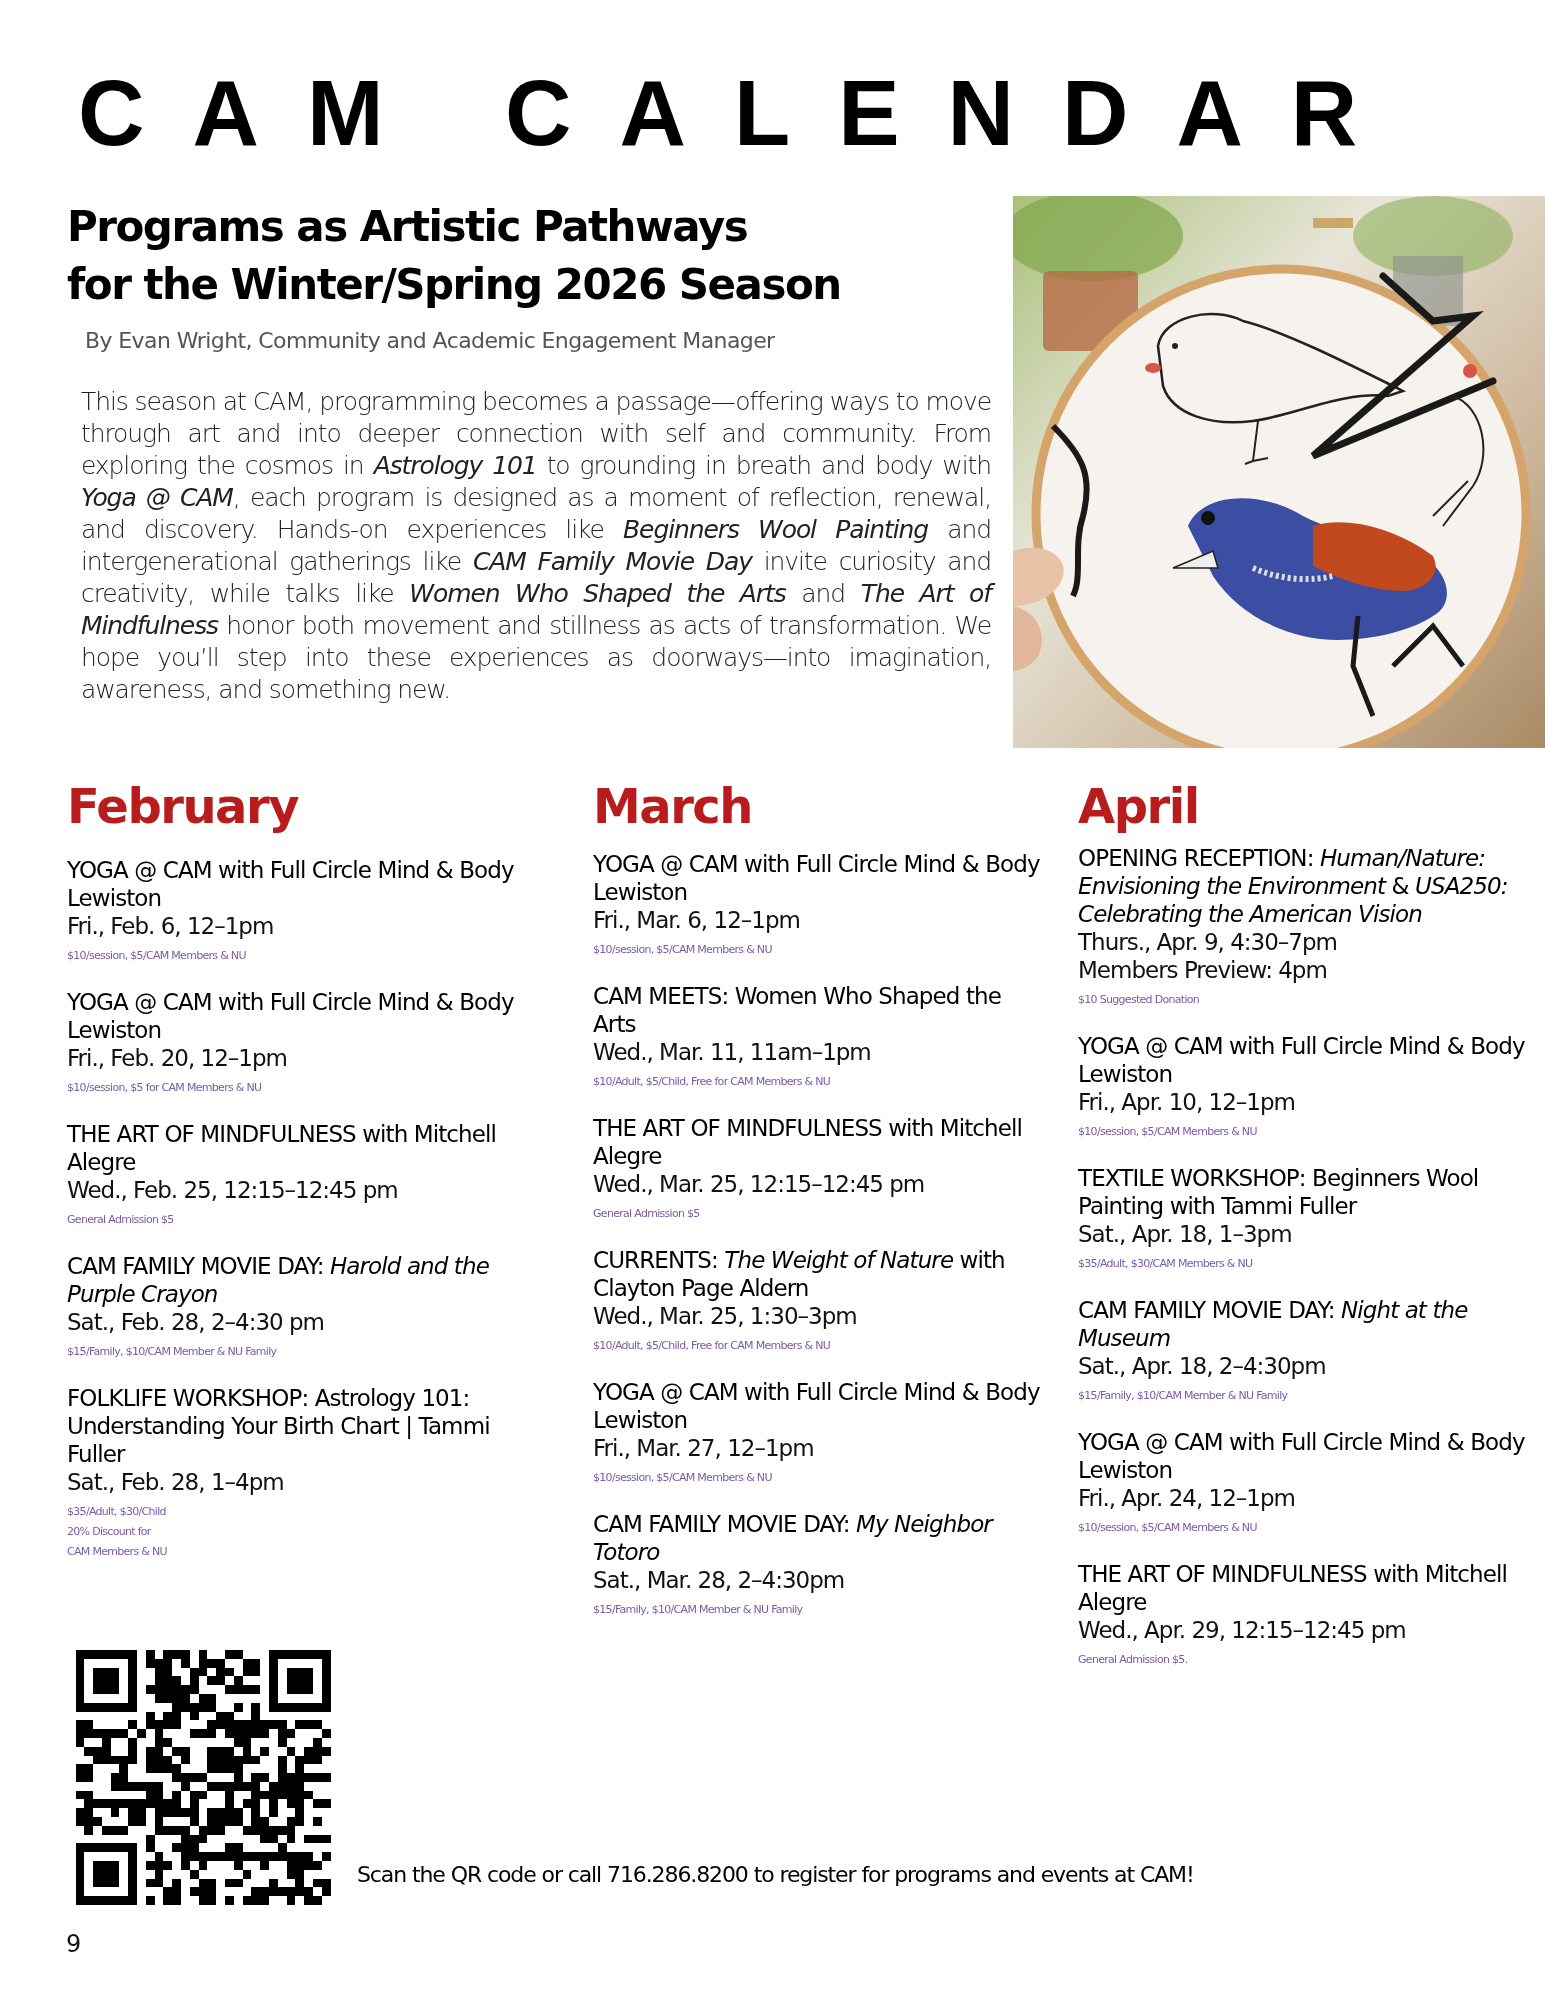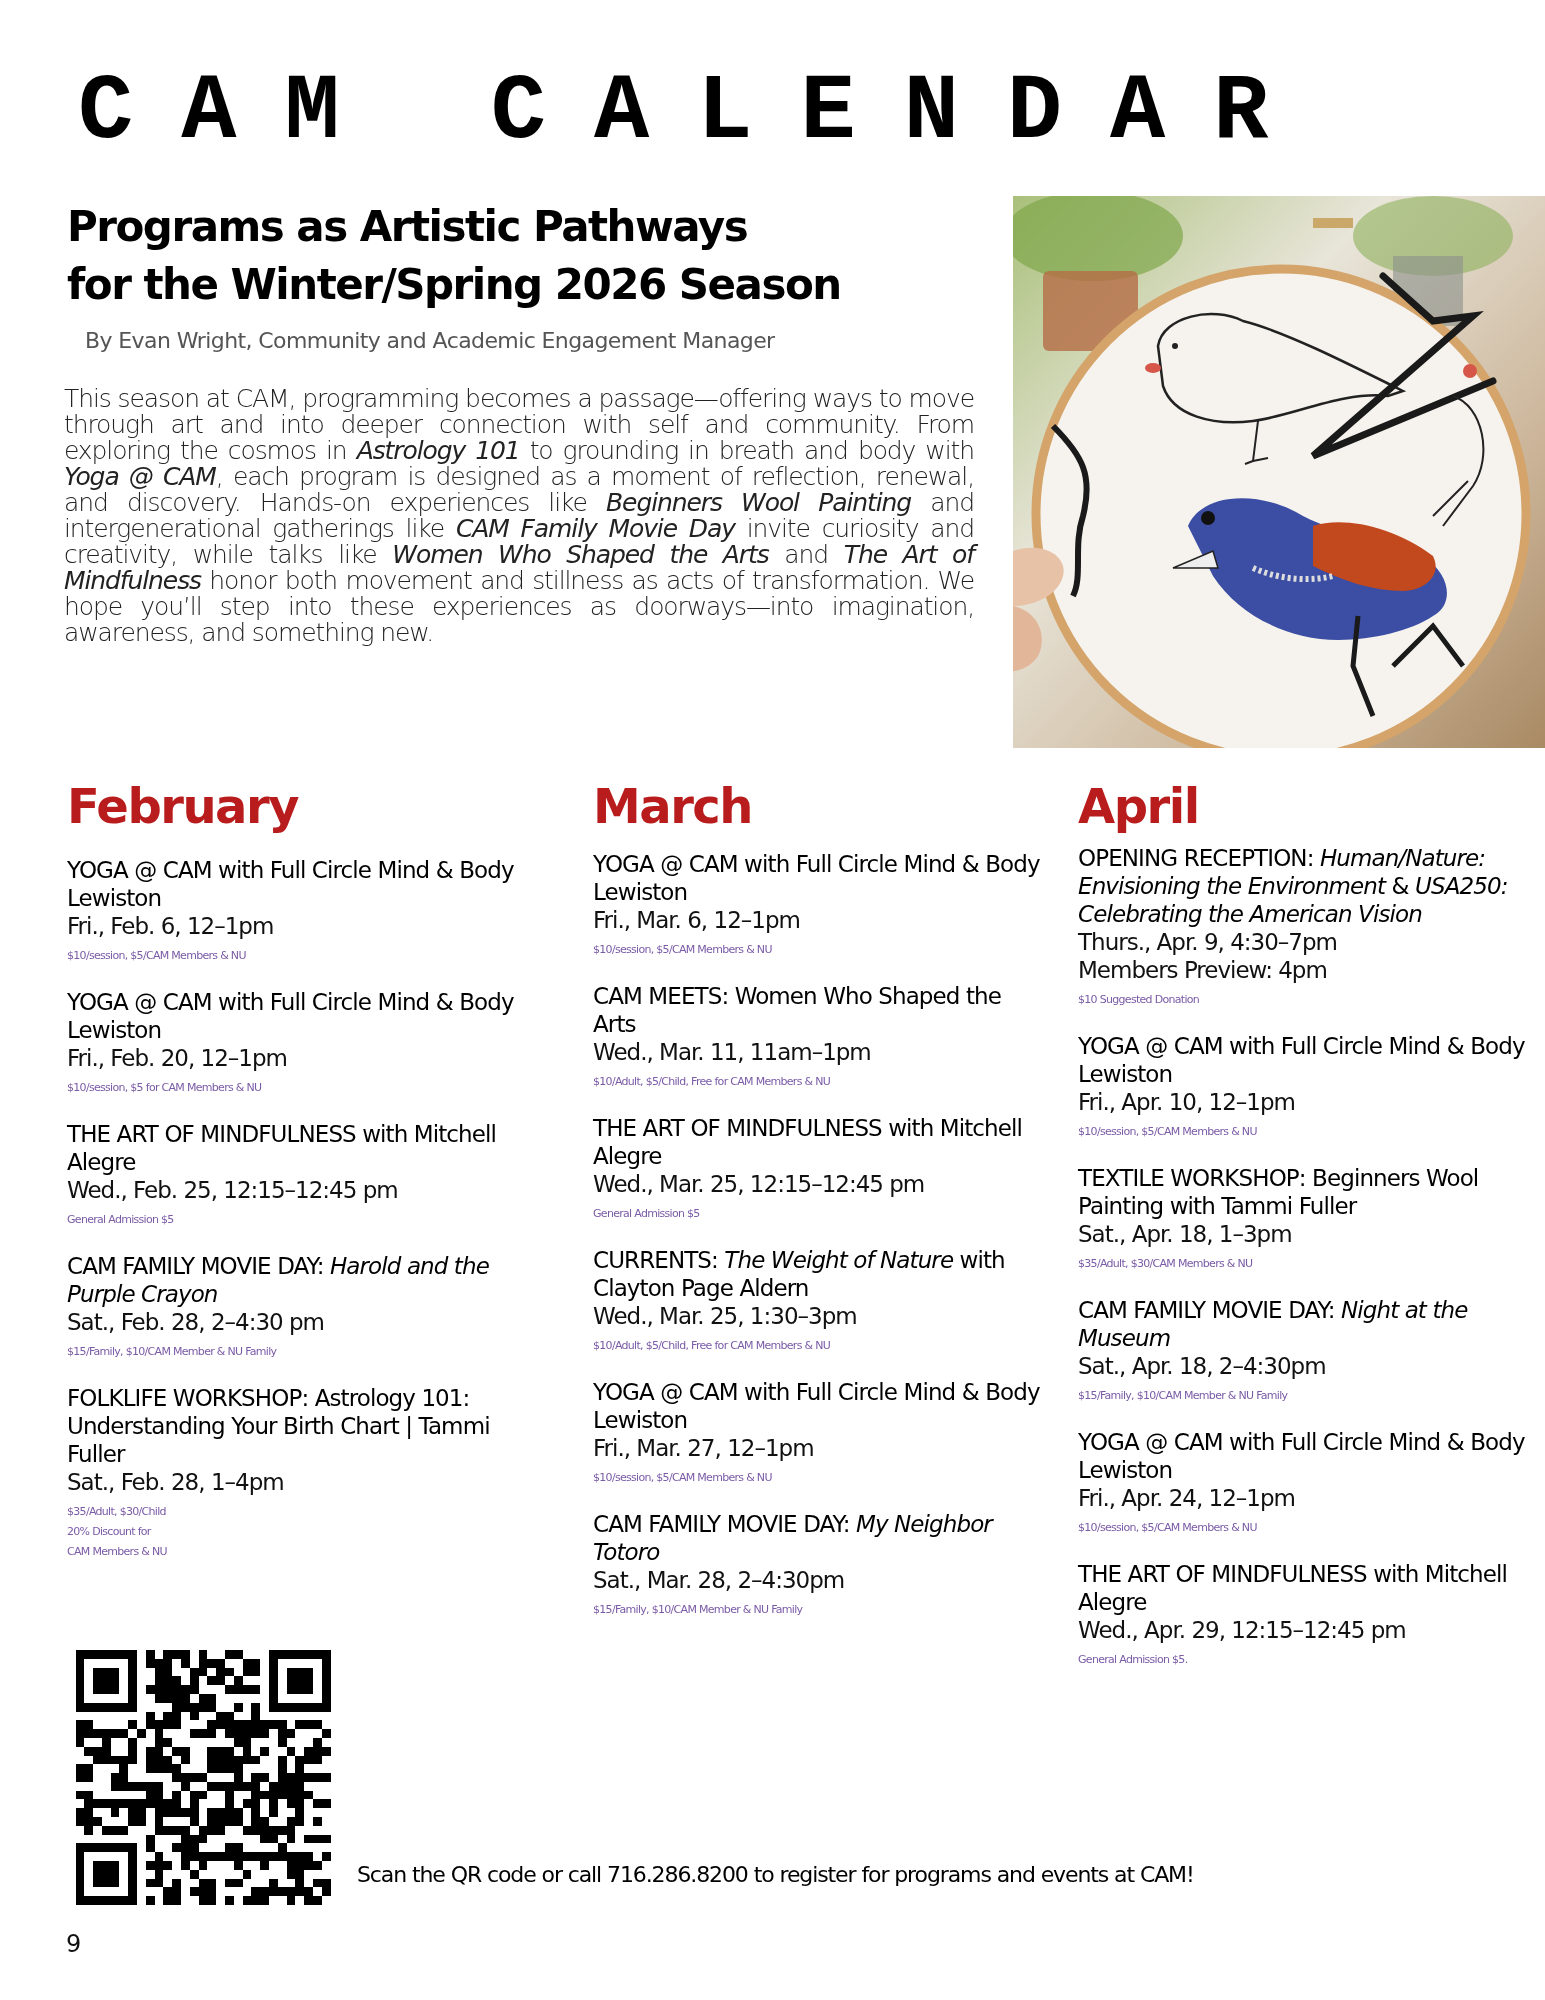--- a/index.html
+++ b/index.html
@@ -1,37 +1,37 @@
 <!DOCTYPE html>
 <html><head>
 <meta charset="utf-8">
 <style>
   * { box-sizing: border-box; margin: 0; padding: 0; }
   html, body { width: 1545px; height: 2000px; background: #ffffff; }
   body { position: relative; font-family: "Liberation Sans", "DejaVu Sans", sans-serif; color: #111; overflow: hidden; }
 
   .masthead {
     position: absolute; left: 78px; top: 58px;
-    font-family: Liberation Mono, monospace; font-weight: bold;
+    font-family: Liberation Sans, sans-serif; font-weight: bold;
     font-size: 92px; letter-spacing: 48px; line-height: 110px; color: #000;
     white-space: nowrap;
   }
 
   .headline {
     position: absolute; left: 67px; top: 198px; width: 900px;
     font-family: "DejaVu Sans", sans-serif; font-weight: bold;
     font-size: 42px; line-height: 58px; letter-spacing: -1.5px; color: #000;
   }
   .byline {
     position: absolute; left: 85px; top: 328px; width: 900px;
     font-family: "DejaVu Sans", sans-serif; font-size: 22px; color: #555; letter-spacing: -0.6px;
   }
   .intro {
-    position: absolute; left: 64px; top: 386px; width: 910px;
-    font-family: "DejaVu Sans", sans-serif; font-size: 25px; line-height: 26px;
+    position: absolute; left: 81px; top: 386px; width: 910px;
+    font-family: "DejaVu Sans", sans-serif; font-size: 25px; line-height: 32px;
     letter-spacing: -1.1px; color: #222; text-align: justify;
     font-weight: 300;
   }
   .intro em { font-style: italic; }
 
   .photo {
     position: absolute; left: 1013px; top: 196px; width: 532px; height: 552px; overflow: hidden;
     background: linear-gradient(160deg, #c9d6a8 0%, #e9e6d8 30%, #d8c7b0 70%, #b89a78 100%);
   }
 

